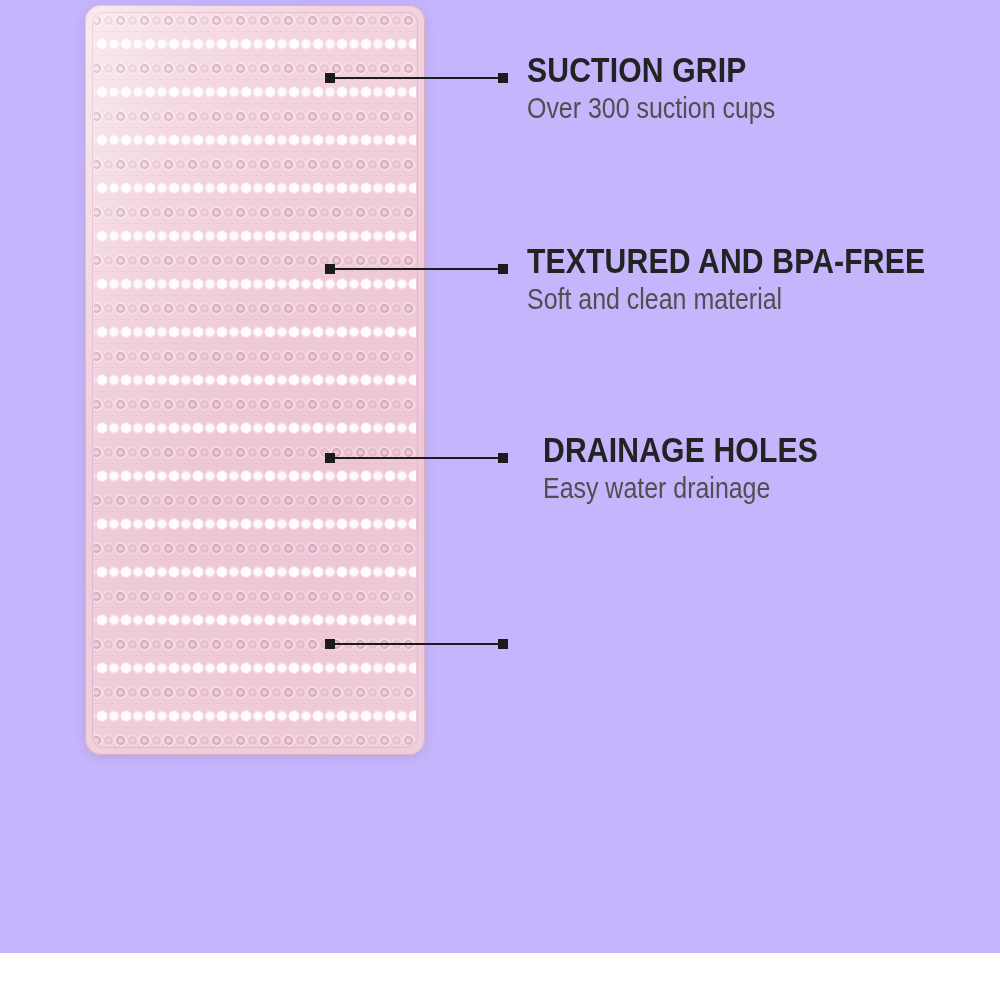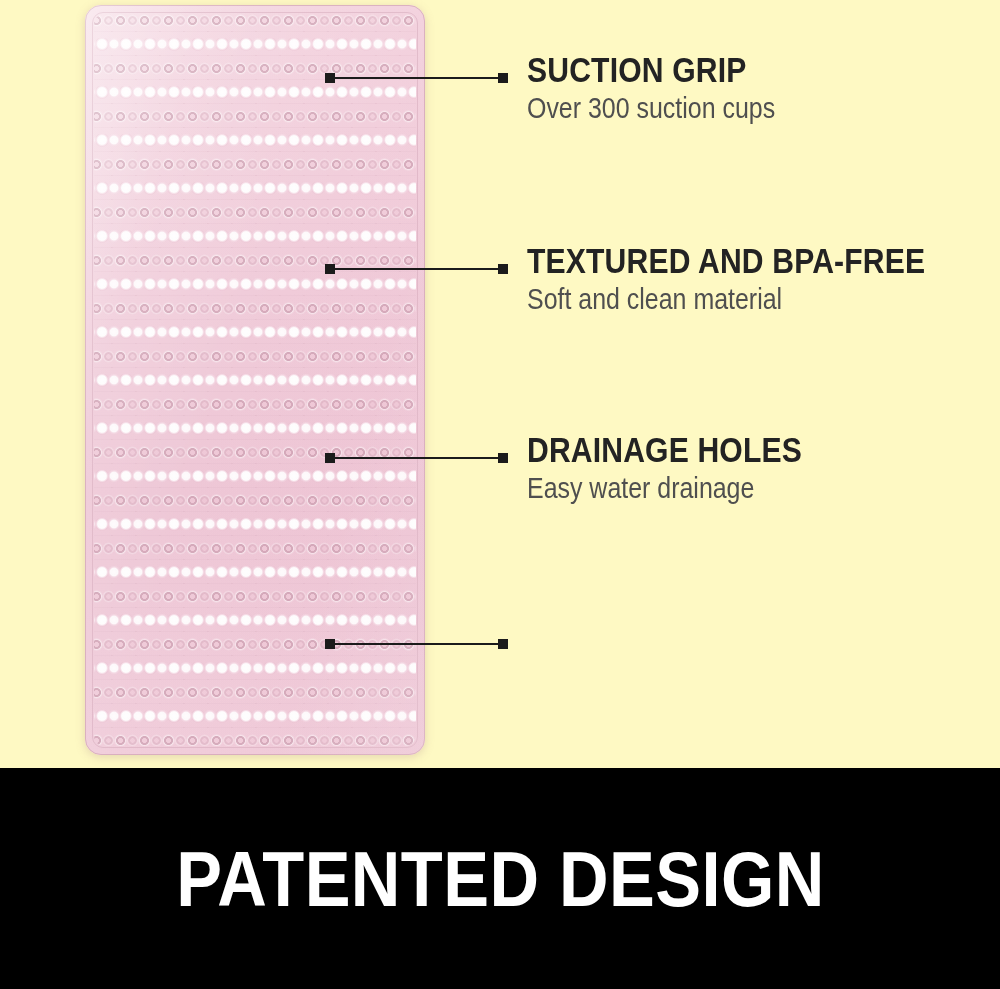--- a/index.html
+++ b/index.html
@@ -12,21 +12,21 @@
     background: #ffffff;
     font-family: "Liberation Sans", sans-serif;
     overflow: hidden;
     position: relative;
   }
 
   #page {
     position: relative;
     width: 1000px;
     height: 953px;
-    background: #fef9c3;
+    background: #c4b5fd;
   }
 
   
   .mat-wrap {
     position: absolute;
     left: 85px;
     top: 5px;
     width: 340px;
     height: 750px;
   }
@@ -284,23 +284,20 @@
   <div class="callout" style="top:52px;">
     <p class="headline">SUCTION GRIP</p>
     <p class="subline">Over 300 suction cups</p>
   </div>
 
   <div class="callout" style="top:243px;">
     <p class="headline">TEXTURED AND BPA-FREE</p>
     <p class="subline">Soft and clean material</p>
   </div>
 
-  <div class="callout" style="top:432px;">
+  <div class="callout" style="top:432px;margin-left:16px;">
     <p class="headline">DRAINAGE HOLES</p>
     <p class="subline">Easy water drainage</p>
   </div>
 
 
-  <div class="banner">
-    <span class="banner-text">PATENTED DESIGN</span>
-  </div>
 
 </div>
 
 </body></html>

